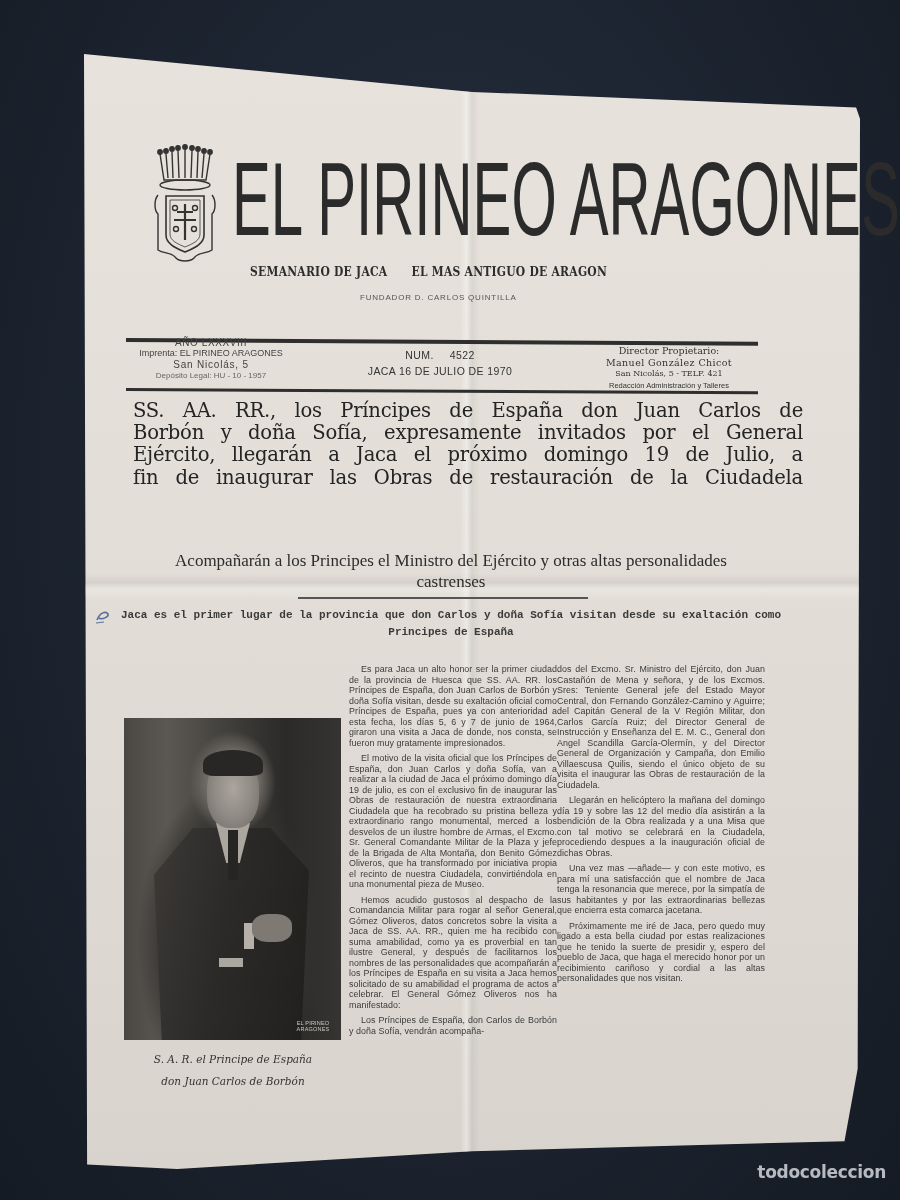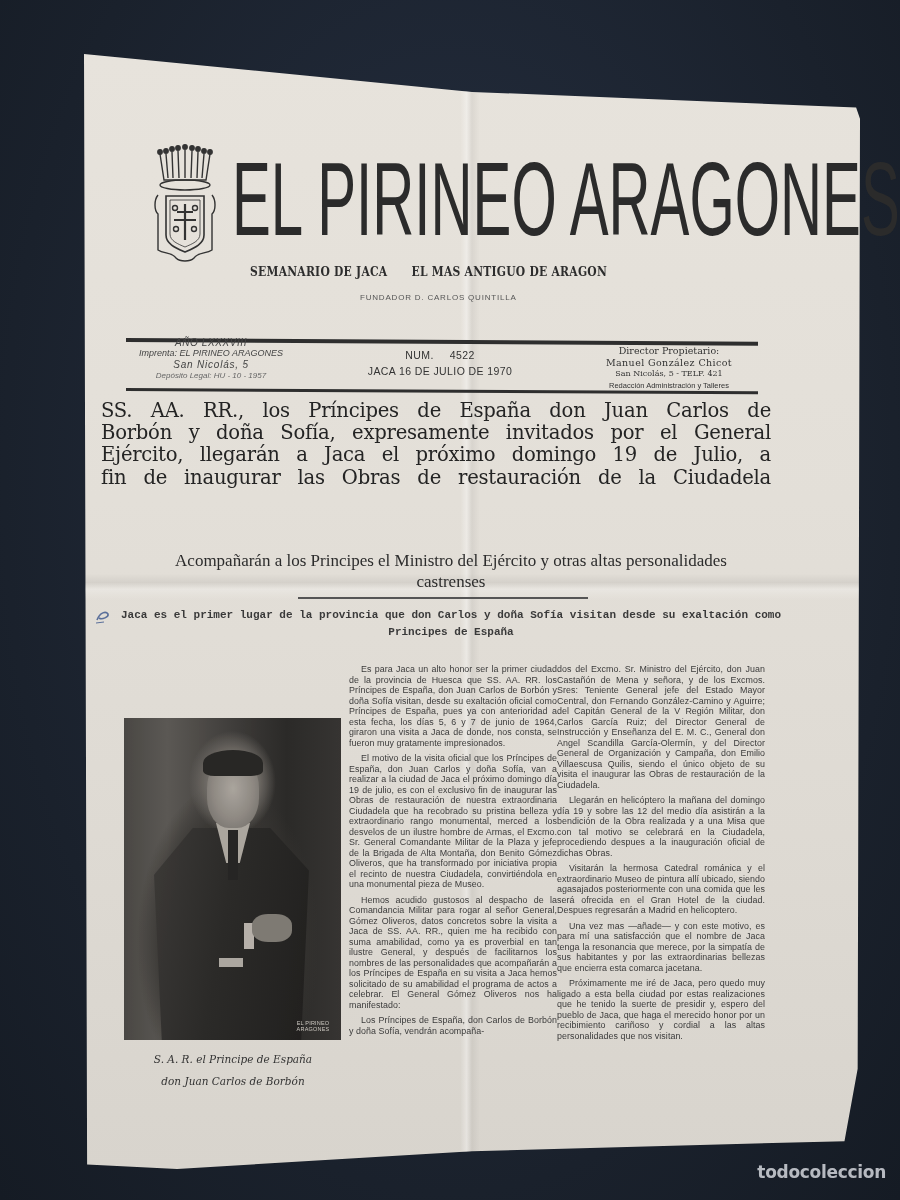--- a/index.html
+++ b/index.html
@@ -47,39 +47,39 @@
     }
     .subtitle span + span { margin-left: 28px; }
     .founder {
       left: 360px; top: 293px; width: 240px;
       font-family: "Liberation Sans", sans-serif; font-size: 8px; letter-spacing: .8px;
       color: #555; white-space: nowrap;
     }
     .rule-thick { left: 126px; width: 632px; height: 4px; background: #2e2e2e; }
 
     .info-left { left: 126px; top: 337px; width: 170px; text-align: center;
-      font-family: "Liberation Sans", sans-serif; color: #444; line-height: 11px; font-style: italic; }
+      font-family: "Liberation Sans", sans-serif; color: #444; line-height: 11px; }
     .info-left .year { font-size: 10px; letter-spacing: .6px; }
     .info-left .press { font-size: 9px; }
     .info-left .addr { font-size: 10px; letter-spacing: .8px; }
     .info-left .legal { font-size: 8px; color: #666; }
 
     .info-mid { left: 350px; top: 347px; width: 180px; text-align: center;
       font-family: "Liberation Sans", sans-serif; color: #333; font-size: 10.5px; line-height: 16px; letter-spacing: .4px; }
     .info-mid .num span + span { margin-left: 16px; }
 
     .info-right { left: 584px; top: 345px; width: 170px; text-align: center;
       font-family: "DejaVu Serif", serif; color: #333; line-height: 11.5px; }
     .info-right .role { font-size: 9.5px; }
     .info-right .name { font-size: 9.5px; letter-spacing: .4px; }
     .info-right .addr { font-size: 8px; }
     .info-right .dept { font-size: 7.5px; font-family: "Liberation Sans", sans-serif; }
 
     .headline {
-      left: 101px; top: 400px; width: 670px;
+      left: 133px; top: 400px; width: 670px;
       font-family: "DejaVu Serif", serif; font-size: 19.6px; line-height: 22.2px;
       color: #242424; text-align: justify; text-align-last: justify;
       letter-spacing: -.25px;
     }
     .headline .ln { display: block; text-align: justify; text-align-last: justify; white-space: nowrap; }
 
     .subhead {
       left: 116px; top: 550px; width: 670px; text-align: center;
       font-family: "Liberation Serif", serif; font-size: 17px; line-height: 21px;
       color: #2c2c2c;
@@ -255,18 +255,17 @@
 
 <div class="abs col col1">
   <p>Es para Jaca un alto honor ser la primer ciudad de la provincia de Huesca que SS. AA. RR. los Príncipes de España, don Juan Carlos de Borbón y doña Sofía visitan, desde su exaltación oficial como Príncipes de España, pues ya con anterioridad a esta fecha, los días 5, 6 y 7 de junio de 1964, giraron una visita a Jaca de donde, nos consta, se fueron muy gratamente impresionados.</p>
   <p>El motivo de la visita oficial que los Príncipes de España, don Juan Carlos y doña Sofía, van a realizar a la ciudad de Jaca el próximo domingo día 19 de julio, es con el exclusivo fin de inaugurar las Obras de restauración de nuestra extraordinaria Ciudadela que ha recobrado su pristina belleza y extraordinario rango monumental, merced a los desvelos de un ilustre hombre de Armas, el Excmo. Sr. General Comandante Militar de la Plaza y jefe de la Brigada de Alta Montaña, don Benito Gómez Oliveros, que ha transformado por iniciativa propia el recinto de nuestra Ciudadela, convirtiéndola en una monumental pieza de Museo.</p>
   <p>Hemos acudido gustosos al despacho de la Comandancia Militar para rogar al señor General, Gómez Oliveros, datos concretos sobre la visita a Jaca de SS. AA. RR., quien me ha recibido con suma amabilidad, como ya es proverbial en tan ilustre General, y después de facilitarnos los nombres de las personalidades que acompañarán a los Príncipes de España en su visita a Jaca hemos solicitado de su amabilidad el programa de actos a celebrar. El General Gómez Oliveros nos ha manifestado:</p>
   <p>Los Príncipes de España, don Carlos de Borbón y doña Sofía, vendrán acompaña-</p>
 </div>
 <div class="abs col col2">
   <p class="cont">dos del Excmo. Sr. Ministro del Ejército, don Juan Castañón de Mena y señora, y de los Excmos. Sres: Teniente General jefe del Estado Mayor Central, don Fernando González-Camino y Aguirre; del Capitán General de la V Región Militar, don Carlos García Ruiz; del Director General de Instrucción y Enseñanza del E. M. C., General don Angel Scandilla García-Olermín, y del Director General de Organización y Campaña, don Emilio Villaescusa Quilis, siendo el único objeto de su visita el inaugurar las Obras de restauración de la Ciudadela.</p>
   <p>Llegarán en helicóptero la mañana del domingo día 19 y sobre las 12 del medio día asistirán a la bendición de la Obra realizada y a una Misa que con tal motivo se celebrará en la Ciudadela, procediendo despues a la inauguración oficial de dichas Obras.</p>
-  <p>Visitarán la hermosa Catedral románica y el extraordinario Museo de pintura allí ubicado, siendo agasajados posteriormente con una comida que les será ofrecida en el Gran Hotel de la ciudad. Despues regresarán a Madrid en helicoptero.</p>
   <p>Una vez mas —añade— y con este motivo, es para mí una satisfacción que el nombre de Jaca tenga la resonancia que merece, por la simpatía de sus habitantes y por las extraordinarias bellezas que encierra esta comarca jacetana.</p>
   <p>Próximamente me iré de Jaca, pero quedo muy ligado a esta bella ciudad por estas realizaciones que he tenido la suerte de presidir y, espero del pueblo de Jaca, que haga el merecido honor por un recibimiento cariñoso y cordial a las altas personalidades que nos visitan.</p>
 </div>
 
 <div class="abs wm">todocoleccion</div>
 
 </body></html>

